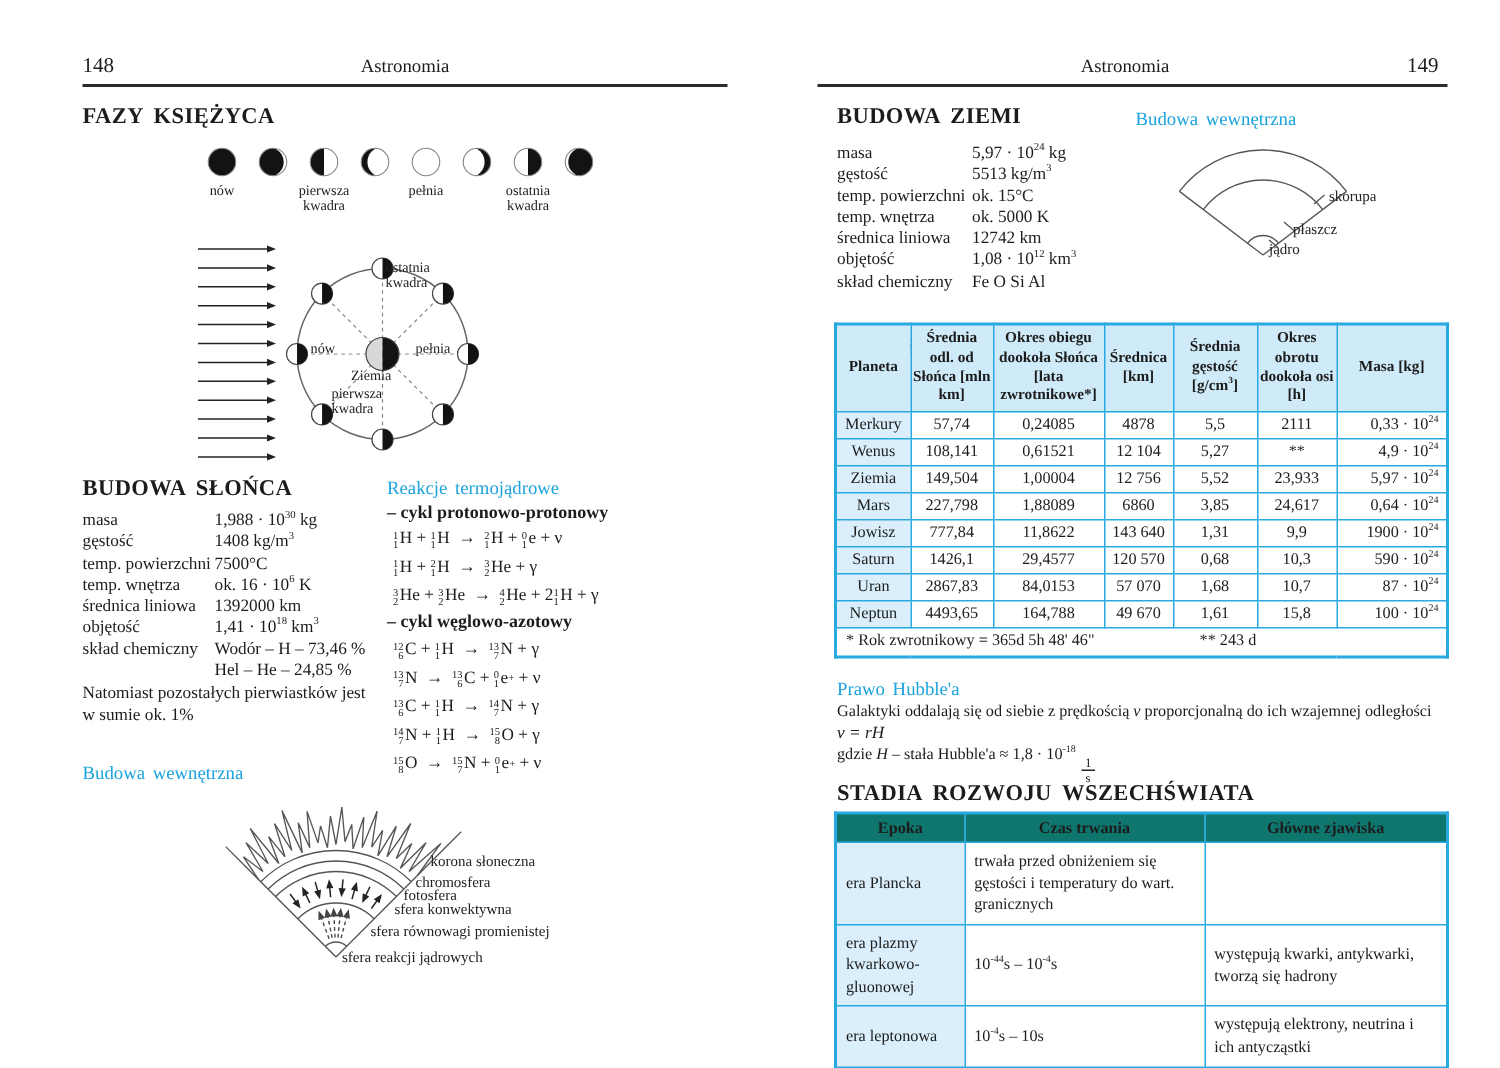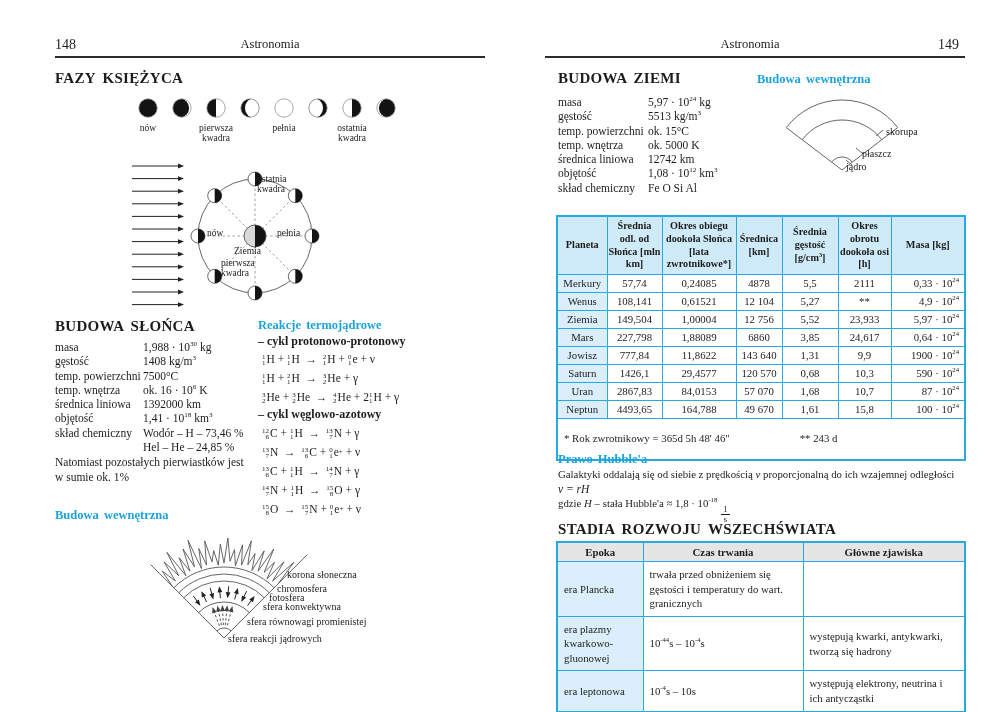--- a/index.html
+++ b/index.html
@@ -3,21 +3,21 @@
 <meta charset="utf-8">
 <style>
   html,body{margin:0;padding:0;background:#ffffff;}
   .canvas{position:relative;width:1000px;height:712px;background:#fff;overflow:hidden;
           font-family:"Liberation Serif","DejaVu Serif",serif;color:#1c1c1c;}
   .abs{position:absolute;}
   .runhead{font-size:14px;}
   .runtitle{text-align:center;font-size:12.5px;}
   .hrule{height:2px;background:#2b2b2b;}
   .h1{font-size:15px;font-weight:bold;letter-spacing:.3px;word-spacing:3px;}
-  .ch{color:#1ba3dd;font-weight:bold;font-size:12.5px;word-spacing:2px;}
+  .ch{color:#1ba3dd;font-weight:normal;font-size:12.5px;word-spacing:2px;}
   .subh{font-size:12px;font-weight:bold;}
   
   .prow{display:flex;font-size:11.5px;line-height:14.3px;}
   .plabel{width:88px;flex:none;}
   .props-right .plabel{width:90px;}
   .pvalue{white-space:pre-line;}
   .note{font-size:11.5px;line-height:14.5px;white-space:pre-line;}
   
   .eq{font-size:11.5px;height:19px;display:flex;align-items:center;white-space:pre;}
   .nstack{display:inline-flex;flex-direction:column;align-items:flex-end;font-size:7px;
@@ -32,25 +32,25 @@
   .dlabel{position:absolute;font-size:9.5px;line-height:10px;white-space:pre-line;color:#222;}
   .dlabel2{position:absolute;font-size:10px;line-height:10.5px;white-space:pre-line;color:#222;}
   
   table{border-collapse:collapse;table-layout:fixed;}
   .ptable{width:408px;font-size:10.8px;border:2px solid #29a9e1;}
   .ptable th{background:#cfeaf8;border:1.2px solid #29a9e1;font-size:10.2px;font-weight:bold;
              padding:3px 1px;line-height:1.25;text-align:center;vertical-align:middle;}
   .ptable td{border:1.2px solid #29a9e1;text-align:center;height:17px;padding:0 2px;line-height:1.1;}
   .ptable td.rh{background:#daeffb;}
   .ptable td:nth-child(7){text-align:right;padding-right:5px;}
-  .ptable tfoot td{text-align:left;padding:13px 6px;height:14px;font-size:10.8px;}
+  .ptable tfoot td{text-align:left;padding:2px 6px;height:14px;font-size:10.8px;}
   .fn2{margin-left:70px;}
   
   .stable{width:408px;font-size:10.8px;border:2px solid #29a9e1;}
-  .stable th{background:#e5e5e5;border:1.2px solid #29a9e1;font-weight:bold;padding:3px 2px;text-align:center;}
+  .stable th{background:#0f766e;border:1.2px solid #29a9e1;font-weight:bold;padding:3px 2px;text-align:center;}
   .stable td{border:1.2px solid #29a9e1;text-align:left;padding:5px 6px;line-height:1.35;vertical-align:middle;font-family:Liberation Serif, serif;}
   .stable td.rh{background:#daeffb;}
   
   .htext{font-size:10.8px;white-space:nowrap;}
   .iv{font-style:italic;}
   .formula{font-style:italic;font-size:11.5px;}
   .frac{display:inline-flex;flex-direction:column;align-items:center;vertical-align:-5px;
         font-size:8.5px;line-height:8.5px;margin-left:4px;}
   .fnum{border-bottom:1px solid #222;padding:0 2px;}
 </style>

